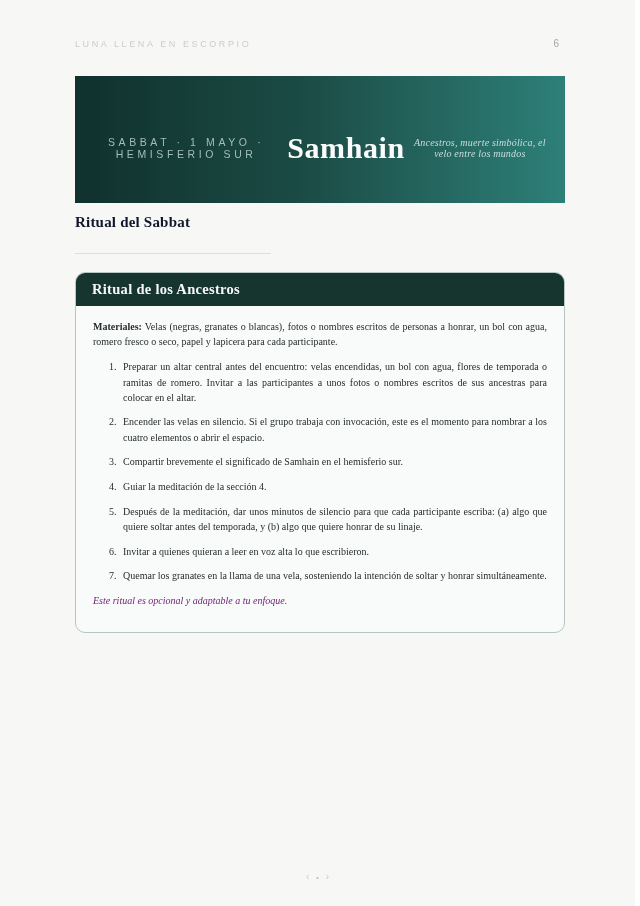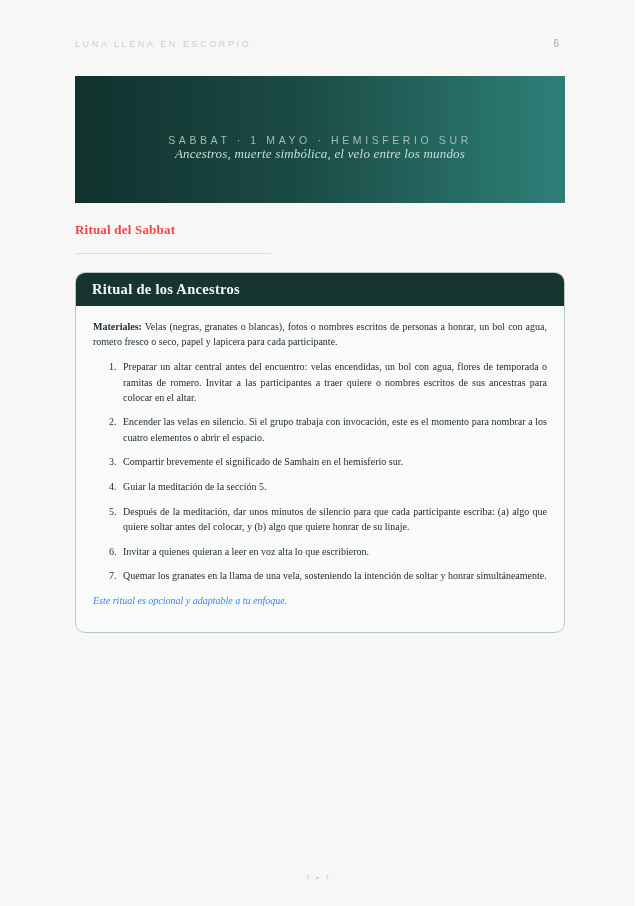--- a/index.html
+++ b/index.html
@@ -35,53 +35,53 @@
     color: #a2a7a5;
   }
 
   
   .banner {
     position: absolute;
     top: 76px; left: 75px;
     width: 490px; height: 127px;
     background: linear-gradient(90deg, #10312d 0%, #1b4a44 45%, #2d8078 100%);
     display: flex;
-    flex-direction: column;
+    flex-direction: row;
     align-items: center;
     justify-content: center;
     padding: 37px 10px 20px;
     text-align: center;
   }
   .banner .kicker {
     font-family: "Liberation Sans", sans-serif;
     font-size: 10.5px;
     letter-spacing: 3.6px;
     color: #a4bdb8;
   }
   .banner .banner-title {
     font-size: 30px;
     font-weight: 700;
     color: #fbfcfb;
     letter-spacing: 0.6px;
     line-height: 1;
   }
   .banner .banner-subtitle {
     font-style: italic;
-    font-size: 13px;
+    font-size: 10px;
     color: #cadedb;
     letter-spacing: 0.2px;
   }
 
   
   .section-heading {
     position: absolute;
-    top: 222px; left: 75px;
-    font-size: 13px;
+    top: 214px; left: 75px;
+    font-size: 15px;
     font-weight: 700;
-    color: #ef4444;
+    color: #0f172a;
     letter-spacing: 0.2px;
   }
   .section-divider {
     position: absolute;
     top: 253px; left: 75px;
     width: 196px; height: 1px;
     background: #dcdfdd;
   }
 
   
@@ -119,21 +119,21 @@
     margin: 0 0 0 9px;
     padding-left: 17px;
   }
   .steps li {
     margin-bottom: 9.5px;
     padding-left: 4px;
   }
   .card-note {
     font-style: italic;
     margin-top: 2px;
-    color: #3b82f6;
+    color: #701a75;
   }
 
   
   .doc-footer {
     position: absolute;
     left: 0; right: 0;
     bottom: 18px;
     text-align: center;
     font-family: "Liberation Sans", sans-serif;
   }
@@ -158,38 +158,39 @@
 
 <div class="page">
 
   <div class="doc-header">
     <span class="running-title">LUNA LLENA EN ESCORPIO</span>
     <span class="page-number">6</span>
   </div>
 
   <div class="banner">
     <div class="kicker">SABBAT · 1 MAYO · HEMISFERIO SUR</div>
+    <div class="banner-title">Samhain</div>
     <div class="banner-subtitle">Ancestros, muerte simbólica, el velo entre los mundos</div>
   </div>
 
   <h2 class="section-heading">Ritual del Sabbat</h2>
   <div class="section-divider"></div>
 
   <div class="card">
     <div class="card-header">
       <span class="card-header-title">Ritual de los Ancestros</span>
     </div>
     <div class="card-body">
       <p class="materials"><span class="label">Materiales:</span><span> Velas (negras, granates o blancas), fotos o nombres escritos de personas a honrar, un bol con agua, romero fresco o seco, papel y lapicera para cada participante.</span></p>
       <ol class="steps">
-        <li>Preparar un altar central antes del encuentro: velas encendidas, un bol con agua, flores de temporada o ramitas de romero. Invitar a las participantes a traer quiere o nombres escritos de sus ancestras para colocar en el altar.</li>
+        <li>Preparar un altar central antes del encuentro: velas encendidas, un bol con agua, flores de temporada o ramitas de romero. Invitar a las participantes a unos fotos o nombres escritos de sus ancestras para colocar en el altar.</li>
         <li>Encender las velas en silencio. Si el grupo trabaja con invocación, este es el momento para nombrar a los cuatro elementos o abrir el espacio.</li>
         <li>Compartir brevemente el significado de Samhain en el hemisferio sur.</li>
-        <li>Guiar la meditación de la sección 5.</li>
-        <li>Después de la meditación, dar unos minutos de silencio para que cada participante escriba: (a) algo que quiere soltar antes del colocar, y (b) algo que quiere honrar de su linaje.</li>
+        <li>Guiar la meditación de la sección 4.</li>
+        <li>Después de la meditación, dar unos minutos de silencio para que cada participante escriba: (a) algo que quiere soltar antes del temporada, y (b) algo que quiere honrar de su linaje.</li>
         <li>Invitar a quienes quieran a leer en voz alta lo que escribieron.</li>
         <li>Quemar los granates en la llama de una vela, sosteniendo la intención de soltar y honrar simultáneamente.</li>
       </ol>
       <p class="card-note">Este ritual es opcional y adaptable a tu enfoque.</p>
     </div>
   </div>
 
   <div class="doc-footer">
     <div class="pagination">
       <span class="pag-arrow">‹</span>

